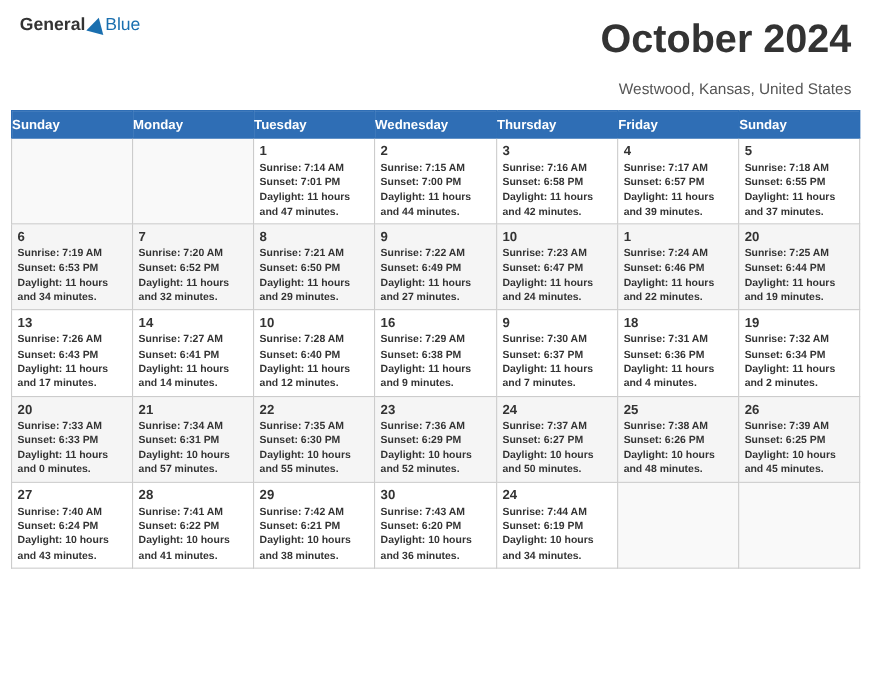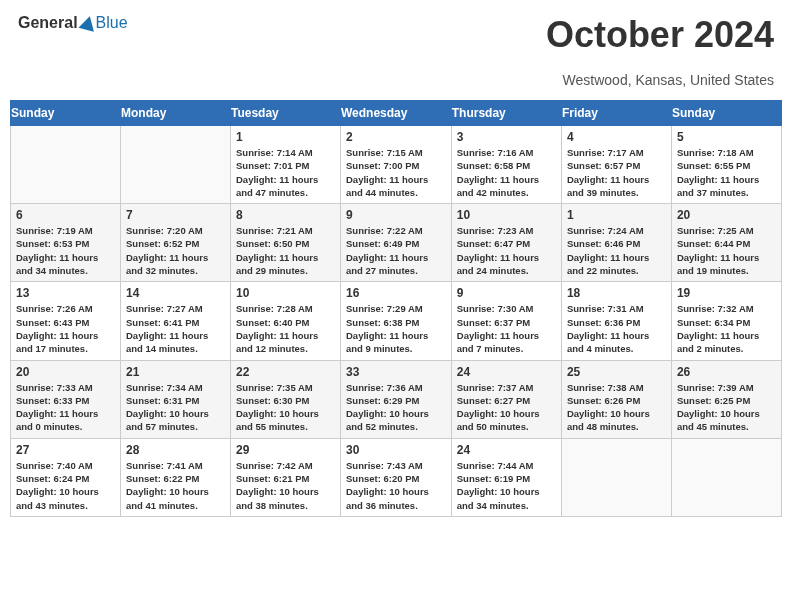--- a/index.html
+++ b/index.html
@@ -234,21 +234,21 @@
           Sunrise: 7:34 AM<br>Sunset: 6:31 PM<br>Daylight: 10 hours and 57 minutes.
         </div>
       </td>
         <td>
         <div class="day-number">22</div>
         <div class="day-info">
           Sunrise: 7:35 AM<br>Sunset: 6:30 PM<br>Daylight: 10 hours and 55 minutes.
         </div>
       </td>
         <td>
-        <div class="day-number">33</div>
+        <div class="day-number">23</div>
         <div class="day-info">
           Sunrise: 7:36 AM<br>Sunset: 6:29 PM<br>Daylight: 10 hours and 52 minutes.
         </div>
       </td>
         <td>
         <div class="day-number">24</div>
         <div class="day-info">
           Sunrise: 7:37 AM<br>Sunset: 6:27 PM<br>Daylight: 10 hours and 50 minutes.
         </div>
       </td>

